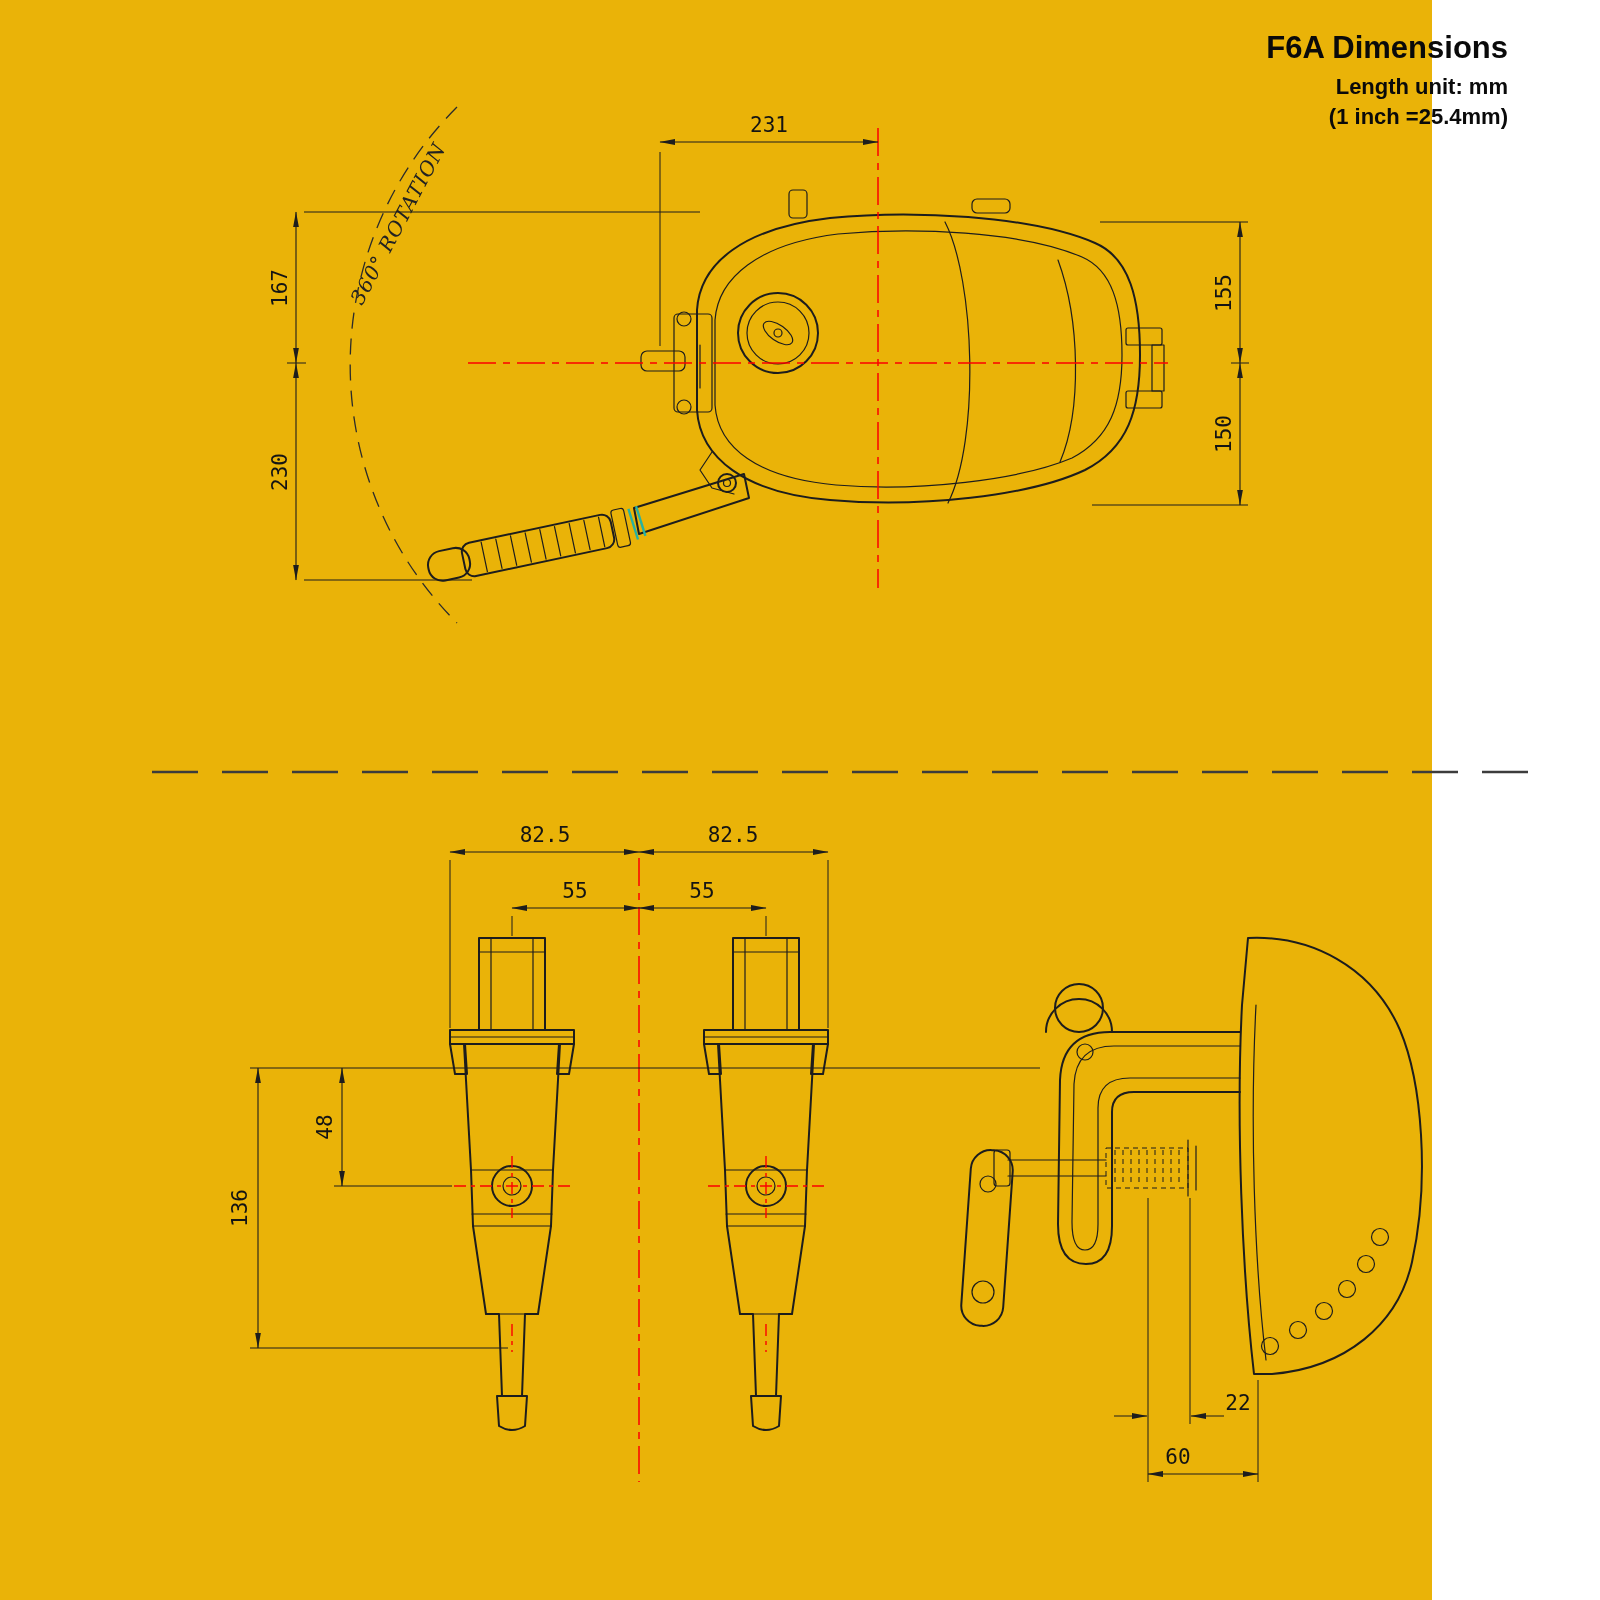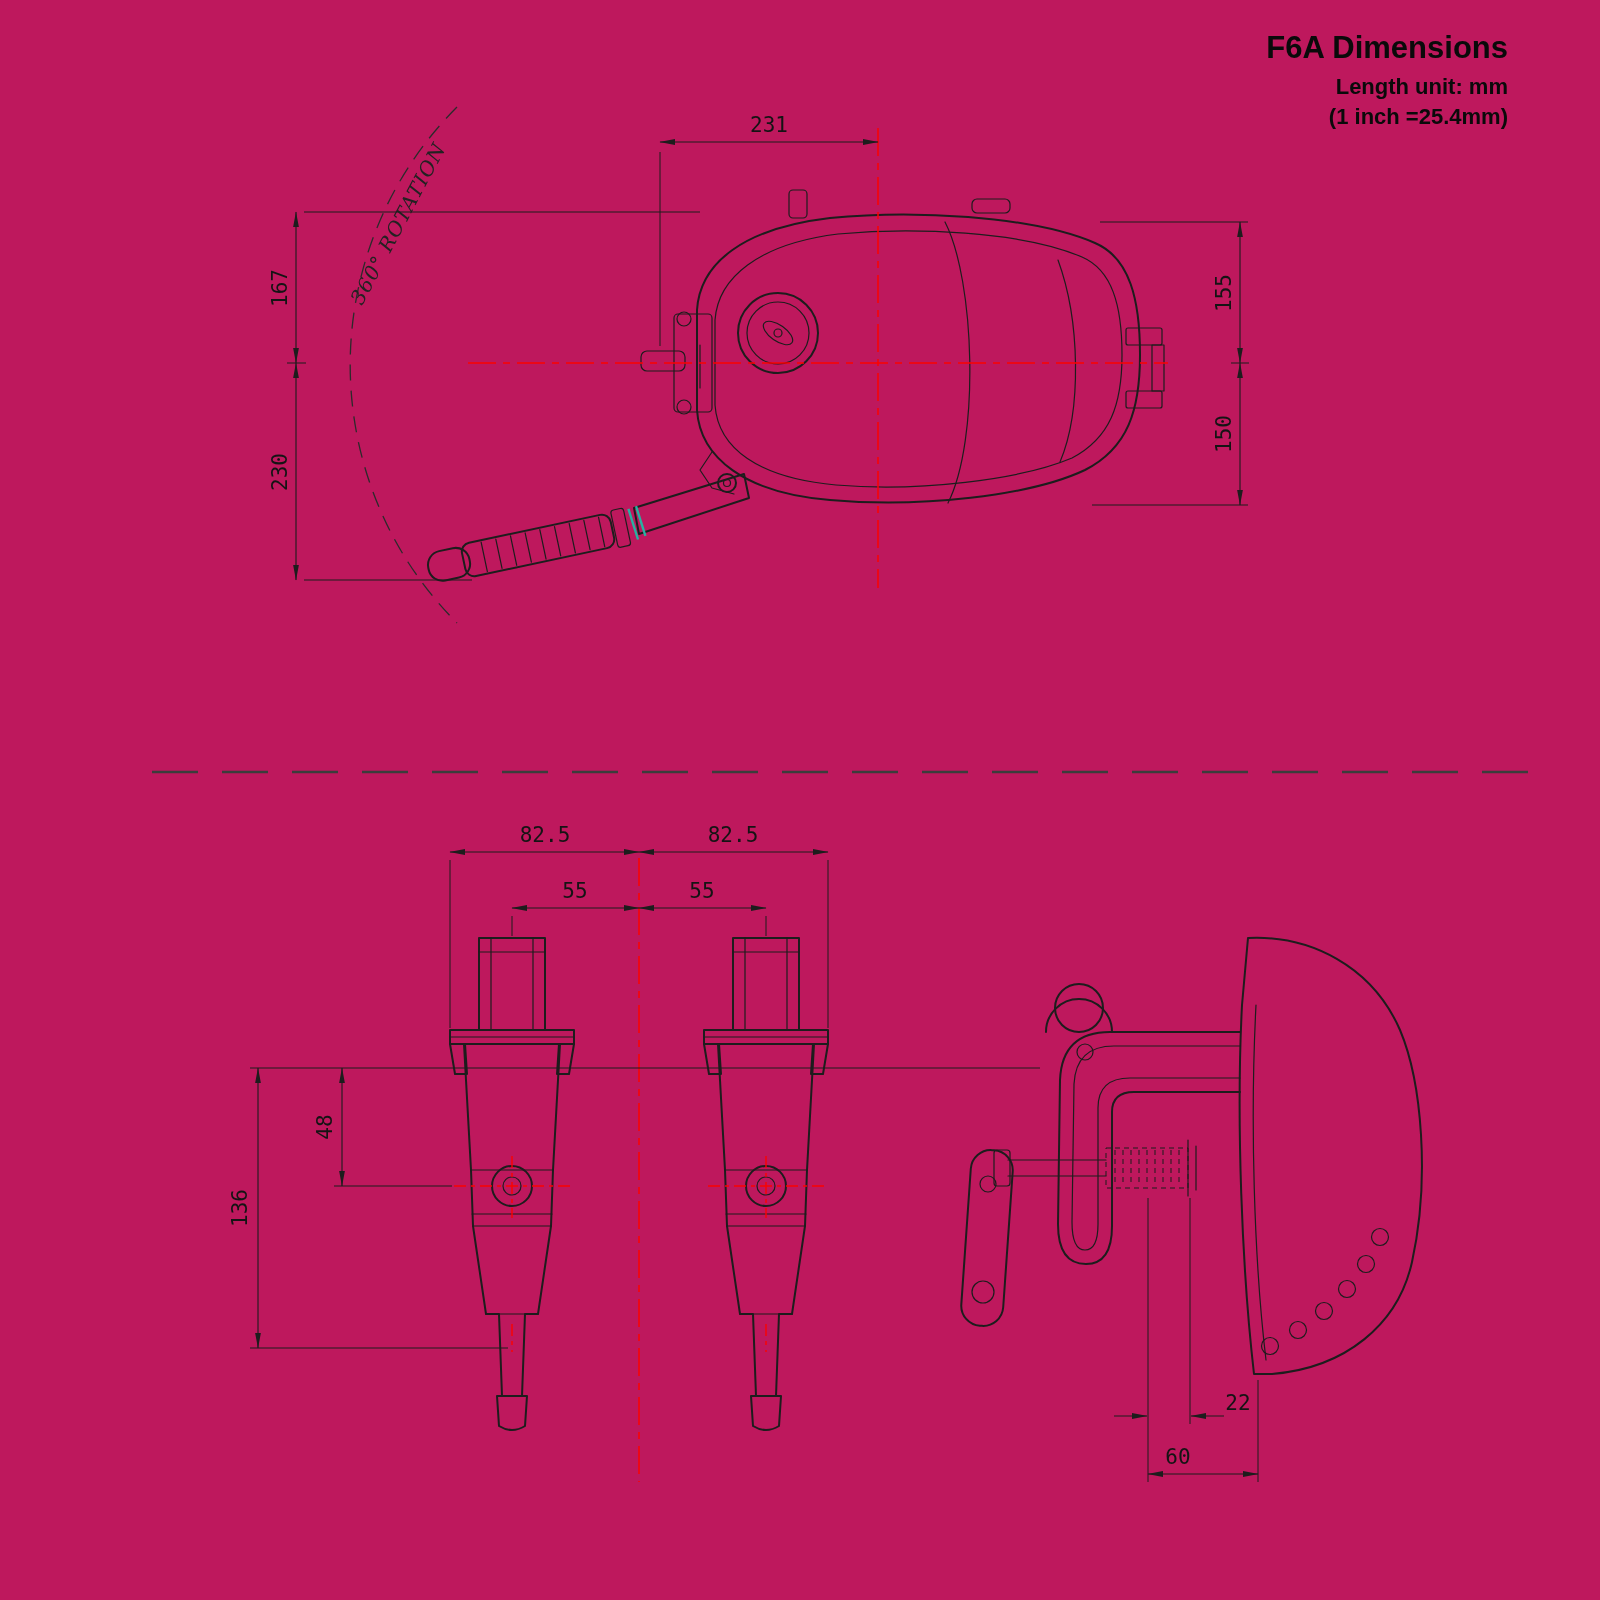--- a/index.html
+++ b/index.html
@@ -1,16 +1,16 @@
 <!DOCTYPE html>
 <html><head>
 <meta charset="utf-8">
 <style>
   html,body{margin:0;padding:0;background:#ffffff;}
-  .canvas{width:1600px;height:1600px;background:#be185d;position:relative;font-family:"Liberation Sans",sans-serif;}
+  .canvas{width:1432px;height:1600px;background:#eab308;position:relative;font-family:"Liberation Sans",sans-serif;}
   svg{display:block;}
   .ln{fill:none;stroke:#1d1d1d;stroke-width:2;stroke-linecap:round;stroke-linejoin:round;}
   .thin{fill:none;stroke:#1d1d1d;stroke-width:1.2;stroke-linecap:round;stroke-linejoin:round;}
   .dim{fill:none;stroke:#1d1d1d;stroke-width:1.1;}
   .ext{fill:none;stroke:#1d1d1d;stroke-width:1;}
   .cl{fill:none;stroke:#fb0200;stroke-width:1.5;stroke-dasharray:28 7 7 7;}
   .clx{fill:none;stroke:#fb0200;stroke-width:1.4;stroke-dasharray:12 5 4 5;}
   .arc{fill:none;stroke:#2b2b2b;stroke-width:1.3;stroke-dasharray:16 10;}
   .divider{fill:none;stroke:#3c3c3c;stroke-width:2.6;stroke-dasharray:46 24;}
   .hid{fill:none;stroke:#1d1d1d;stroke-width:1;stroke-dasharray:5 4;}

